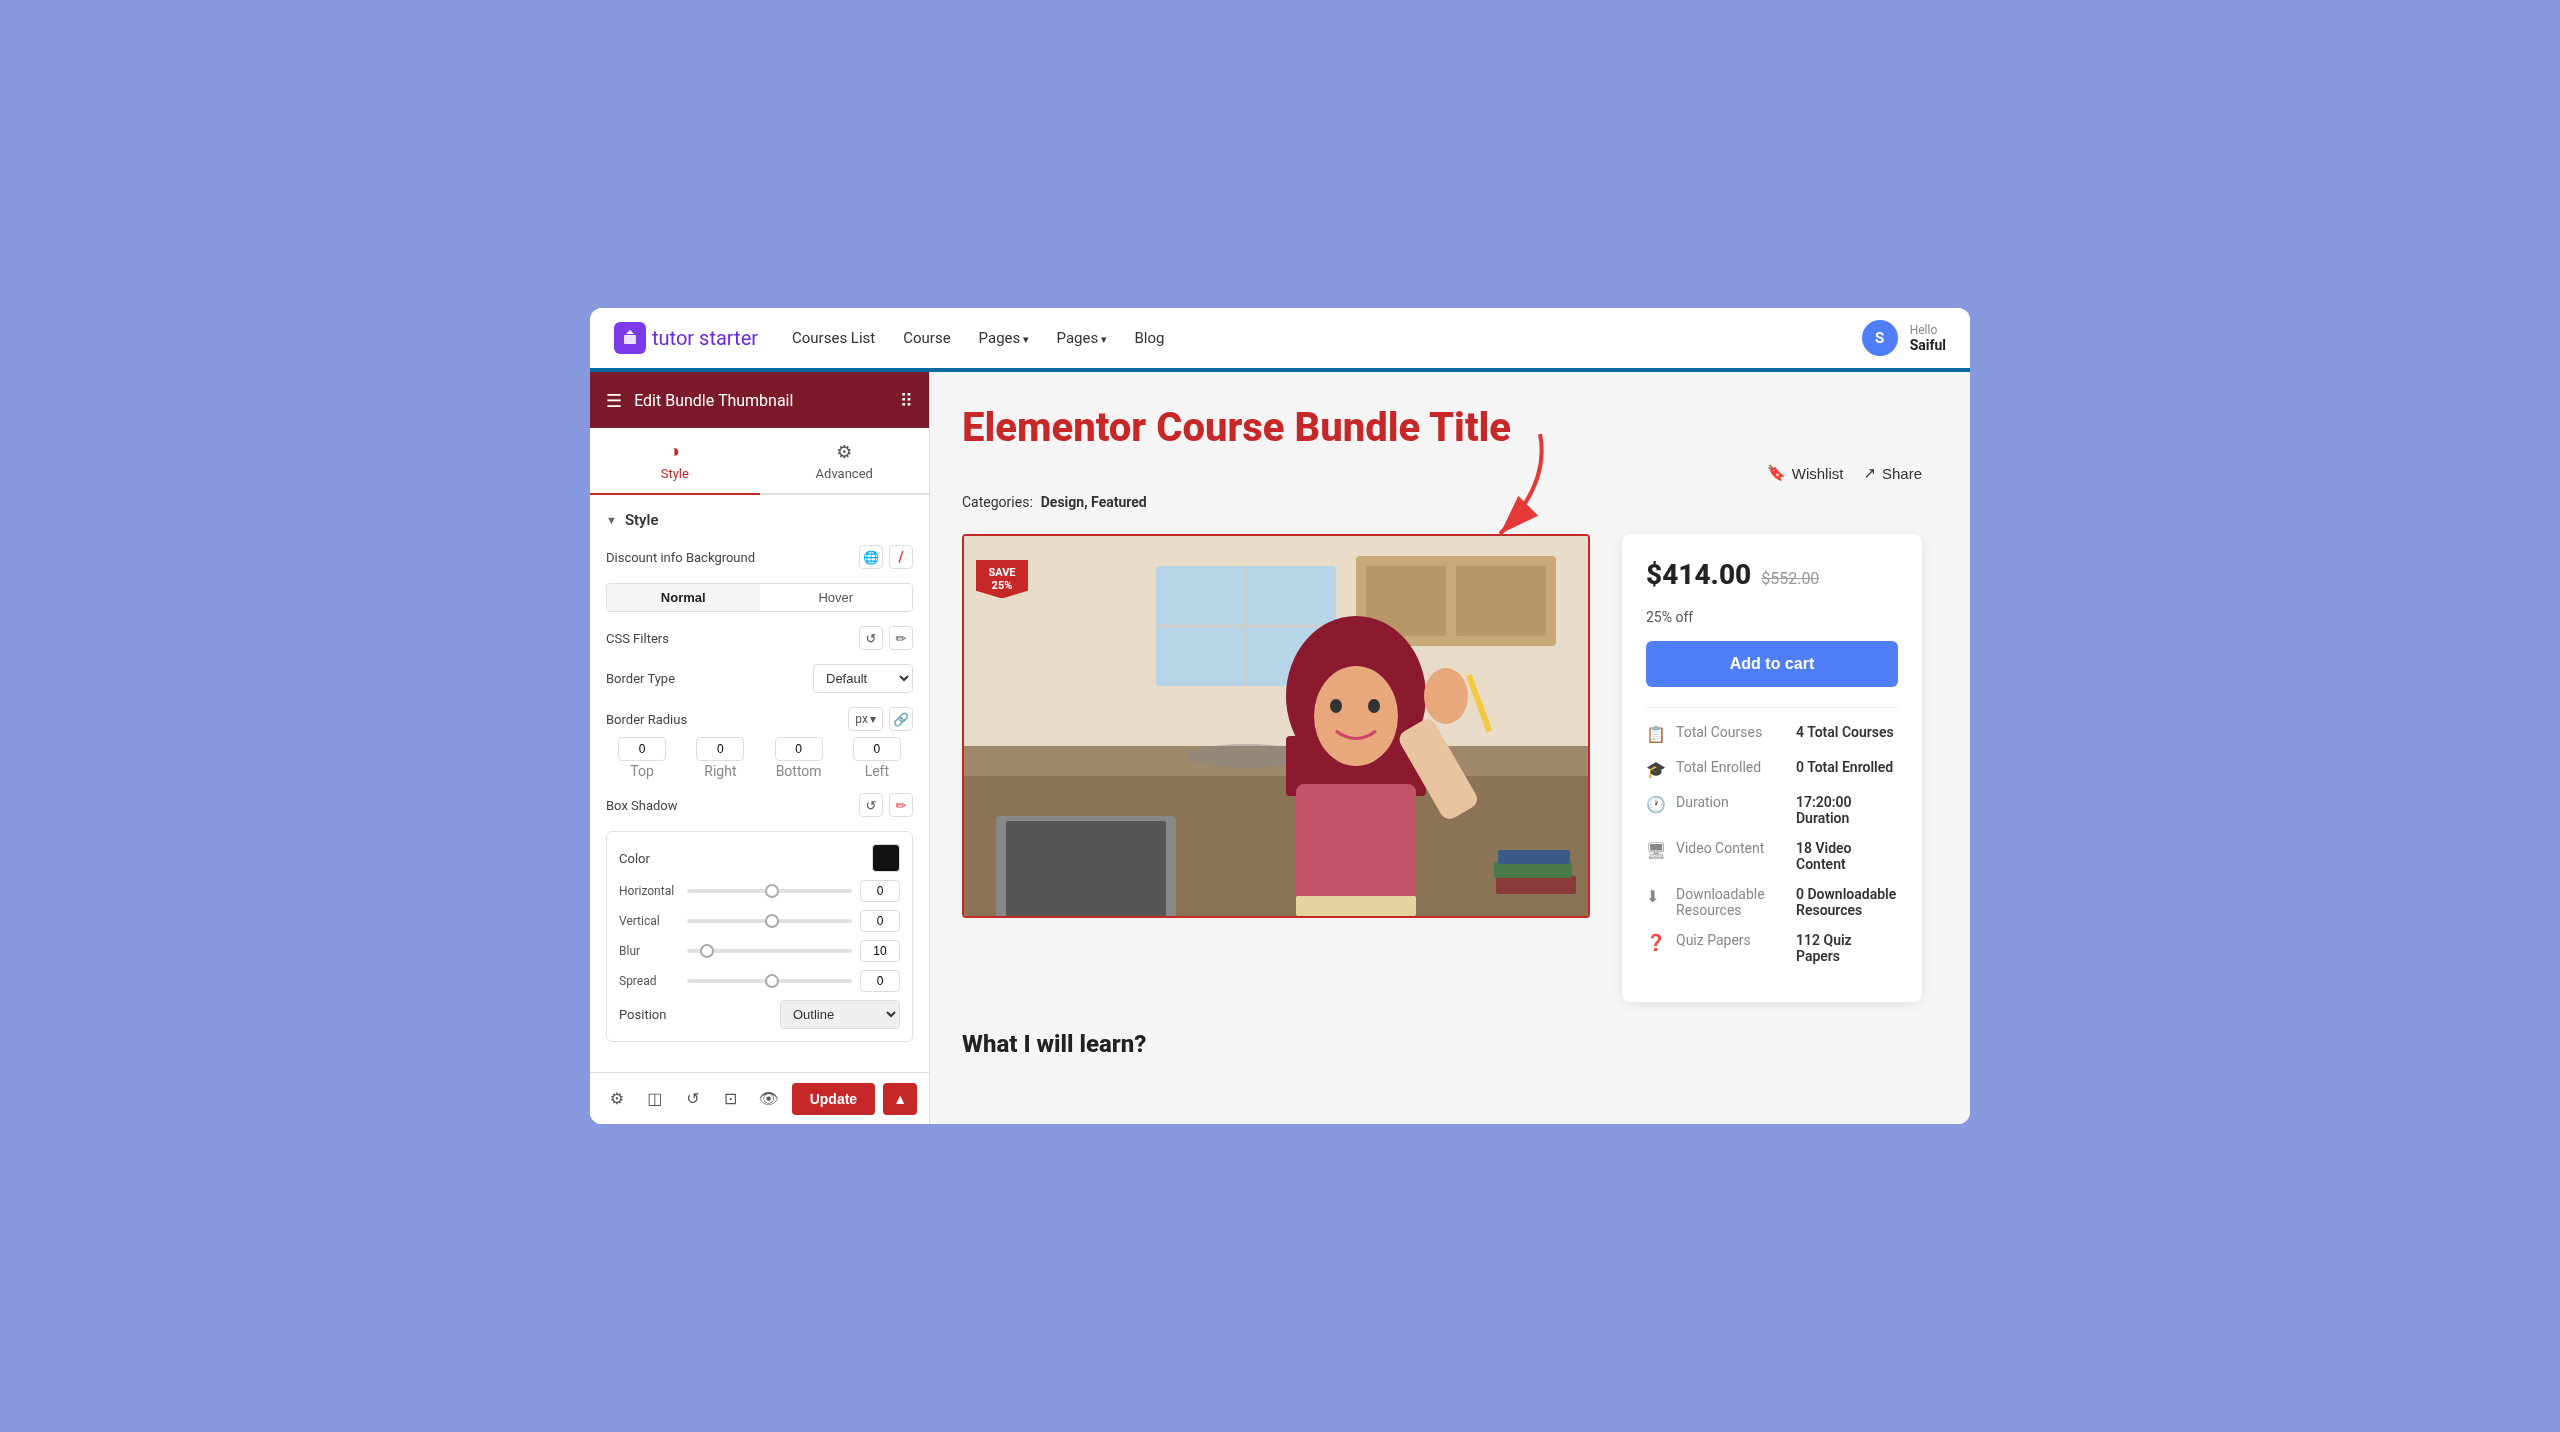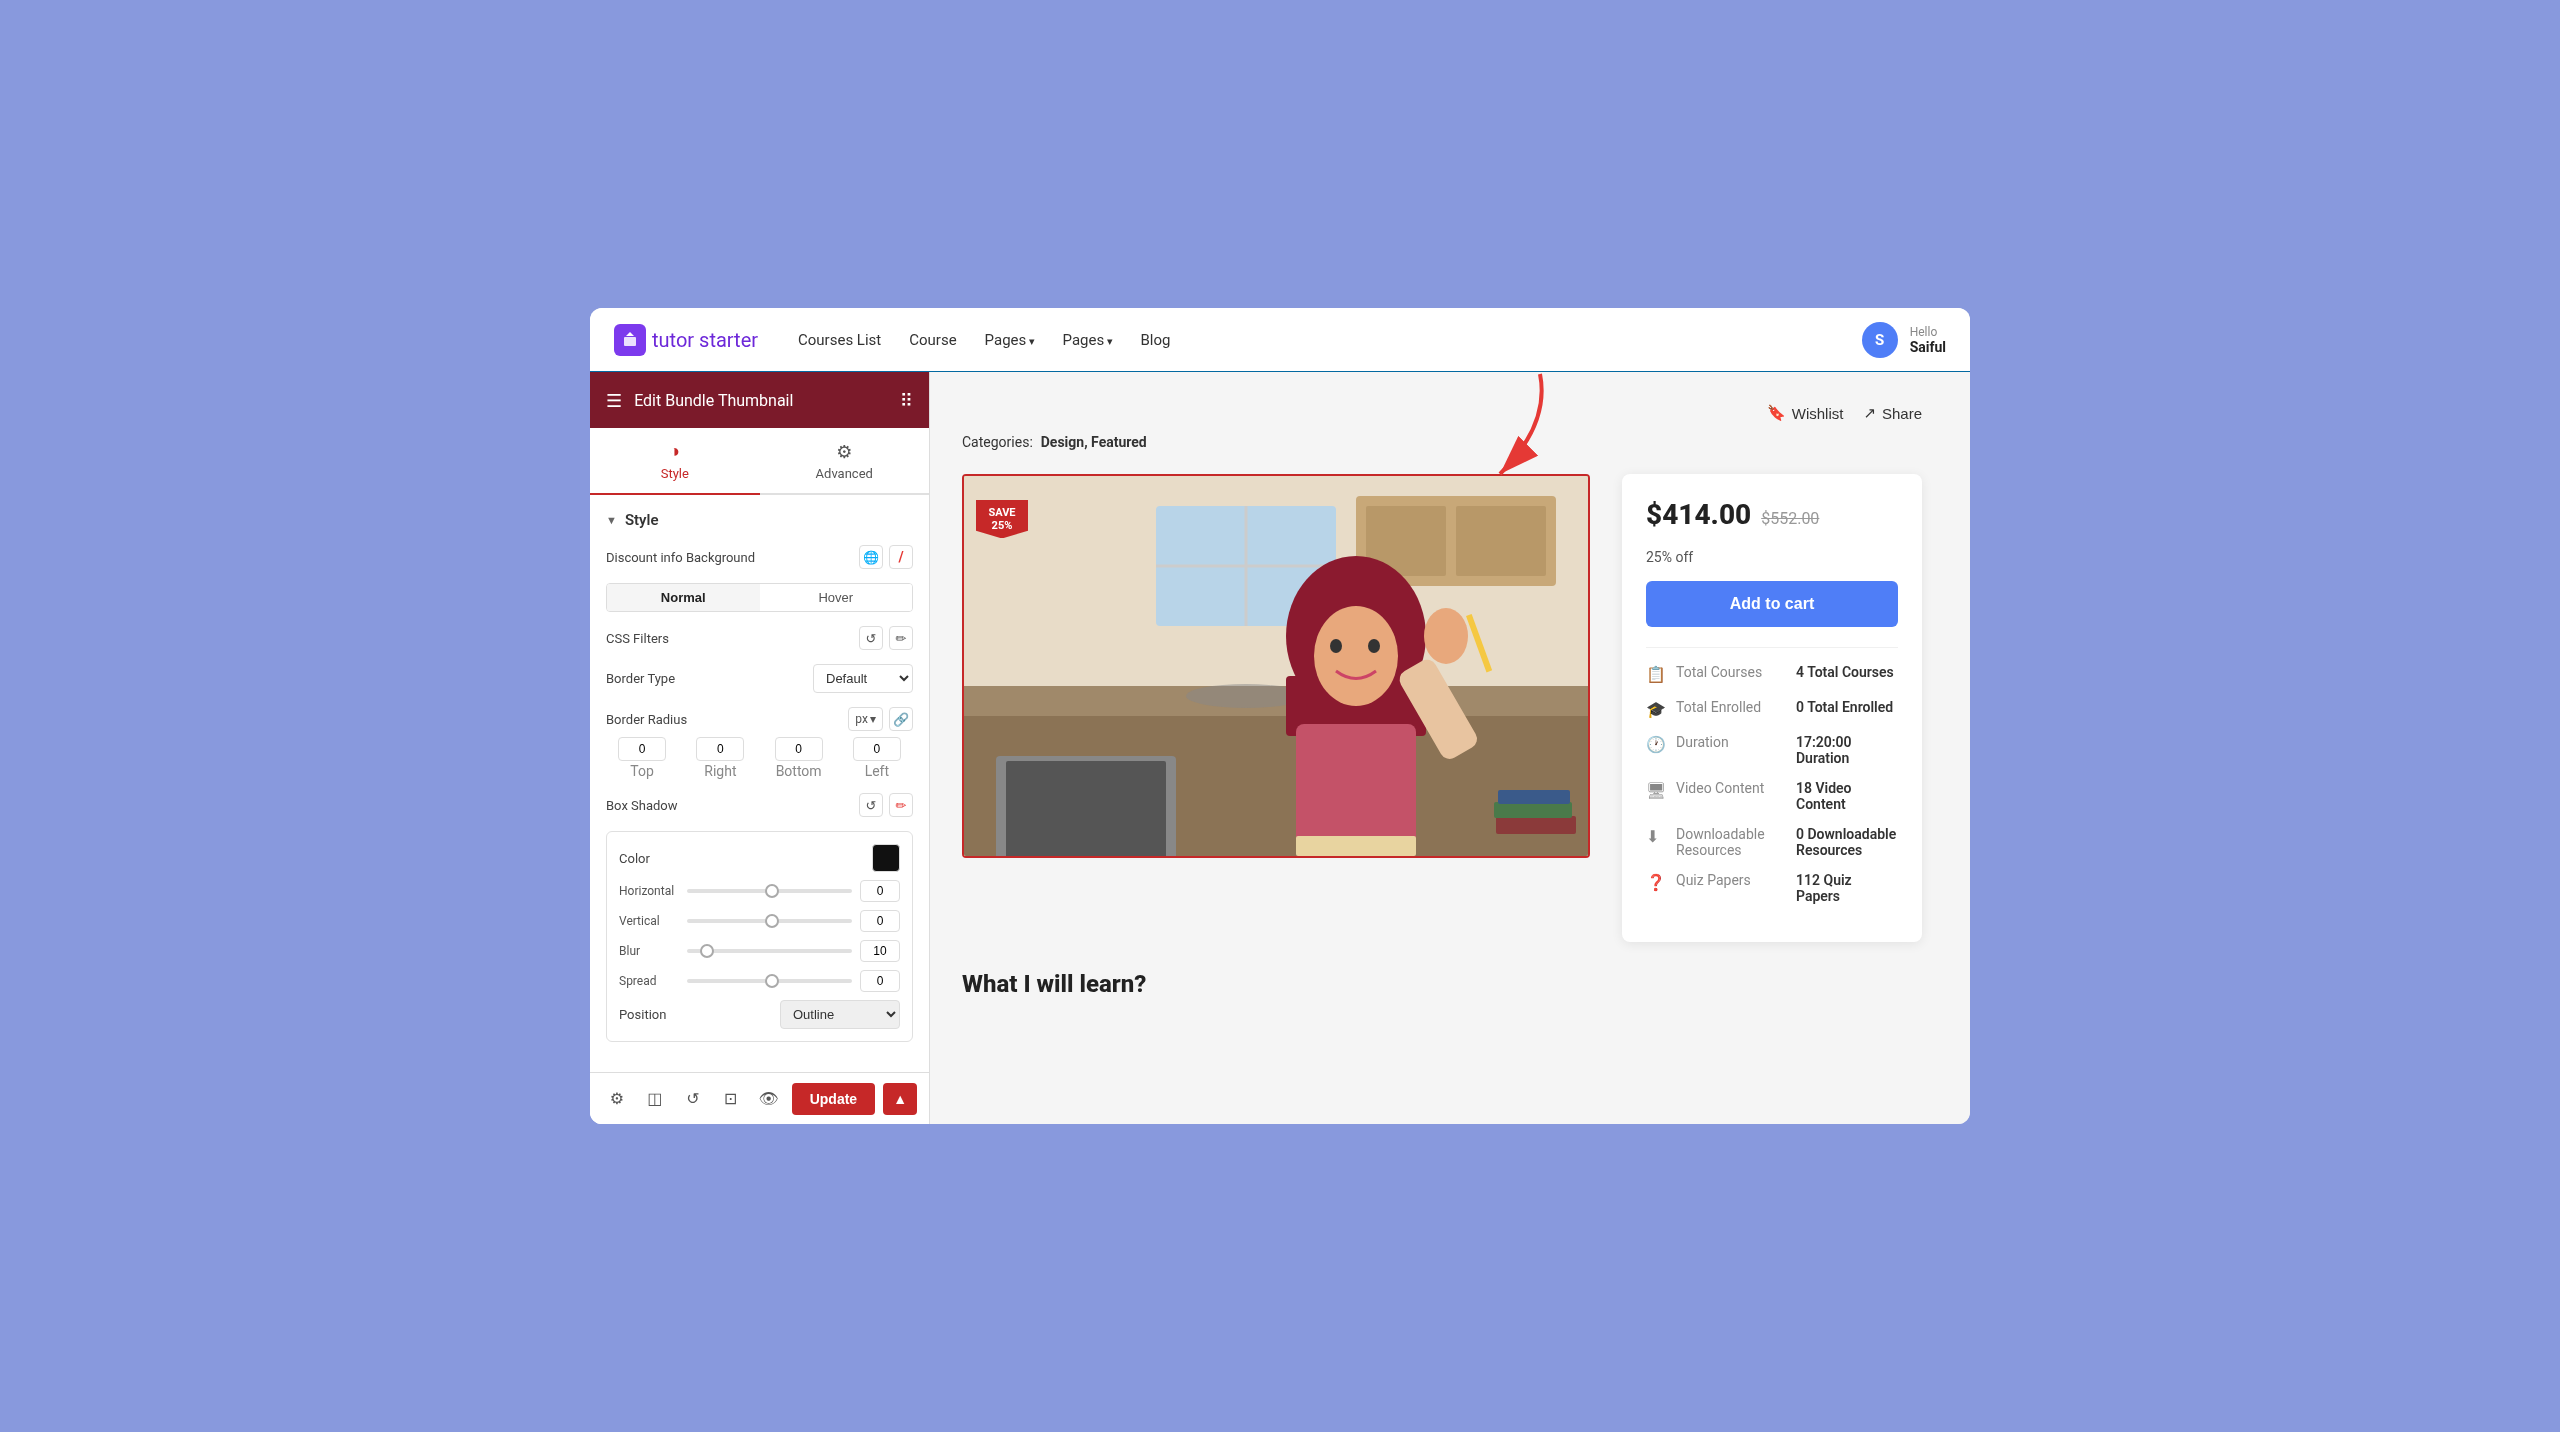--- a/index.html
+++ b/index.html
@@ -20,22 +20,22 @@
       flex-direction: column;
     }
 
     
     .navbar {
       background: #fff;
       height: 64px;
       display: flex;
       align-items: center;
       padding: 0 24px;
-      border-bottom: 1px solid #0369a1;
-      gap: 24px;
+      border-bottom: 4px solid #0369a1;
+      gap: 18px;
     }
     .navbar-logo {
       display: flex;
       align-items: center;
       gap: 6px;
       font-size: 20px;
       font-weight: 700;
       color: #222;
     }
     .navbar-logo .tutor-icon {
@@ -521,20 +521,21 @@
         <button class="toolbar-icon-btn">↺</button>
         <button class="toolbar-icon-btn">⊡</button>
         <button class="toolbar-icon-btn">👁</button>
         <button class="toolbar-update-btn">Update</button>
         <button class="toolbar-chevron-btn">▲</button>
       </div>
     </aside>
 
     <main class="content-area">
 
+      <h1 class="course-title">Elementor Course Bundle Title</h1>
 
       <div class="action-bar">
         <button class="action-btn">
           <span>🔖</span>
           <span>Wishlist</span>
         </button>
         <button class="action-btn">
           <span>↗</span>
           <span>Share</span>
         </button>

